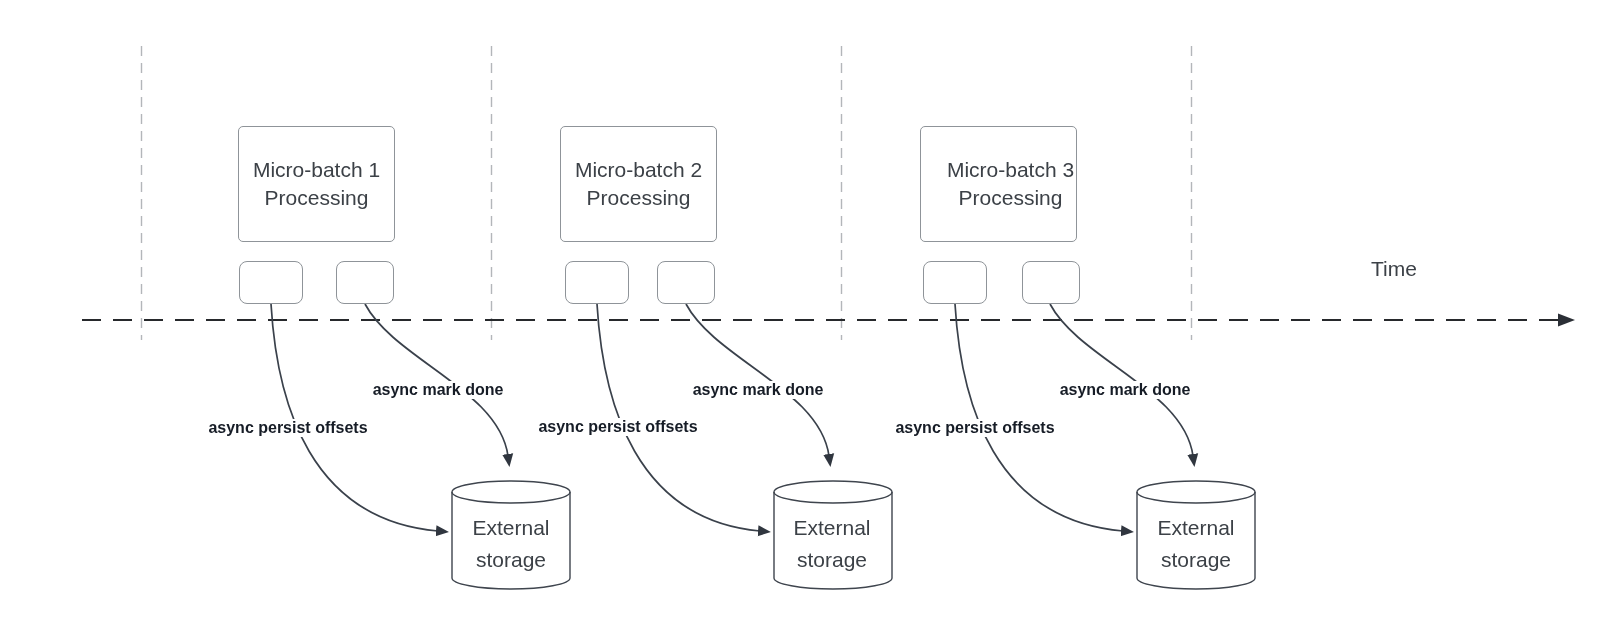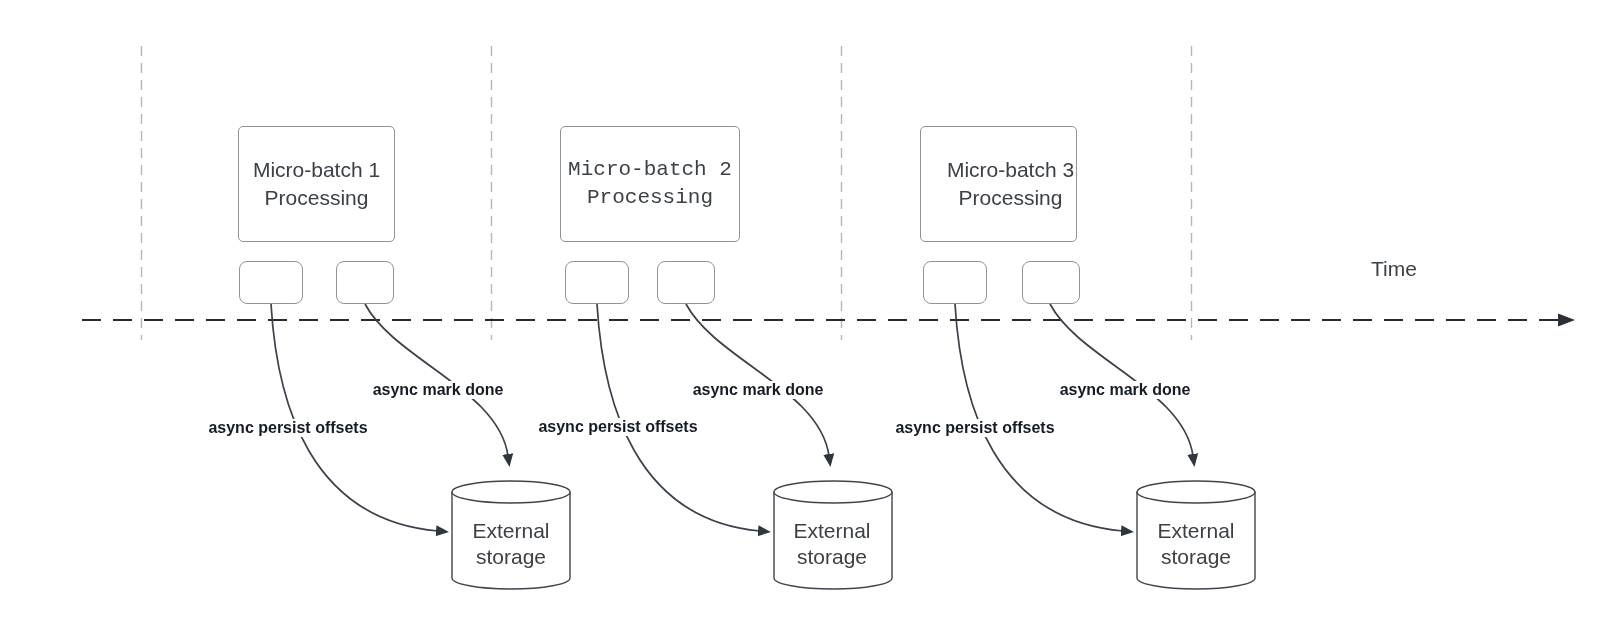--- a/index.html
+++ b/index.html
@@ -75,21 +75,21 @@
     background: #ffffff;
     padding: 0 2px;
     text-align: center;
   }
   .storage-label {
     position: absolute;
     transform: translate(-50%, -50%);
     text-align: center;
     white-space: pre-line;
     font-size: 21px;
-    line-height: 26px;
+    line-height: 32px;
     color: #3c4147;
   }
   .time-label {
     position: absolute;
     transform: translate(-50%, -50%);
     font-size: 21px;
     color: #3c4147;
     white-space: nowrap;
   }
 </style>
@@ -140,21 +140,21 @@
 
   <div class="process-box" style="left:238px; top:126px; width:157px; height:116px;">Micro-batch 1
 Processing</div>
   <div class="commit-box" style="left:239px; top:261px; width:64px; height:43px;"></div>
   <div class="commit-box" style="left:336px; top:261px; width:58px; height:43px;"></div>
   <div class="flow-label" style="left:288px; top:428px;">async persist offsets</div>
   <div class="flow-label" style="left:438px; top:390px;">async mark done</div>
   <div class="storage-label" style="left:511px; top:544px;">External
 storage</div>
 
-  <div class="process-box" style="left:560px; top:126px; width:180px; height:116px;font-family:Liberation Mono, monospace;">Micro-batch 2
+  <div class="process-box" style="left:560px; top:126px; width:157px; height:116px;">Micro-batch 2
 Processing</div>
   <div class="commit-box" style="left:565px; top:261px; width:64px; height:43px;"></div>
   <div class="commit-box" style="left:657px; top:261px; width:58px; height:43px;"></div>
   <div class="flow-label" style="left:618px; top:427px;">async persist offsets</div>
   <div class="flow-label" style="left:758px; top:390px;">async mark done</div>
   <div class="storage-label" style="left:832px; top:544px;">External
 storage</div>
 
   <div class="process-box" style="left:920px; top:126px; width:157px; height:116px;padding-left:24px;">Micro-batch 3
 Processing</div>

